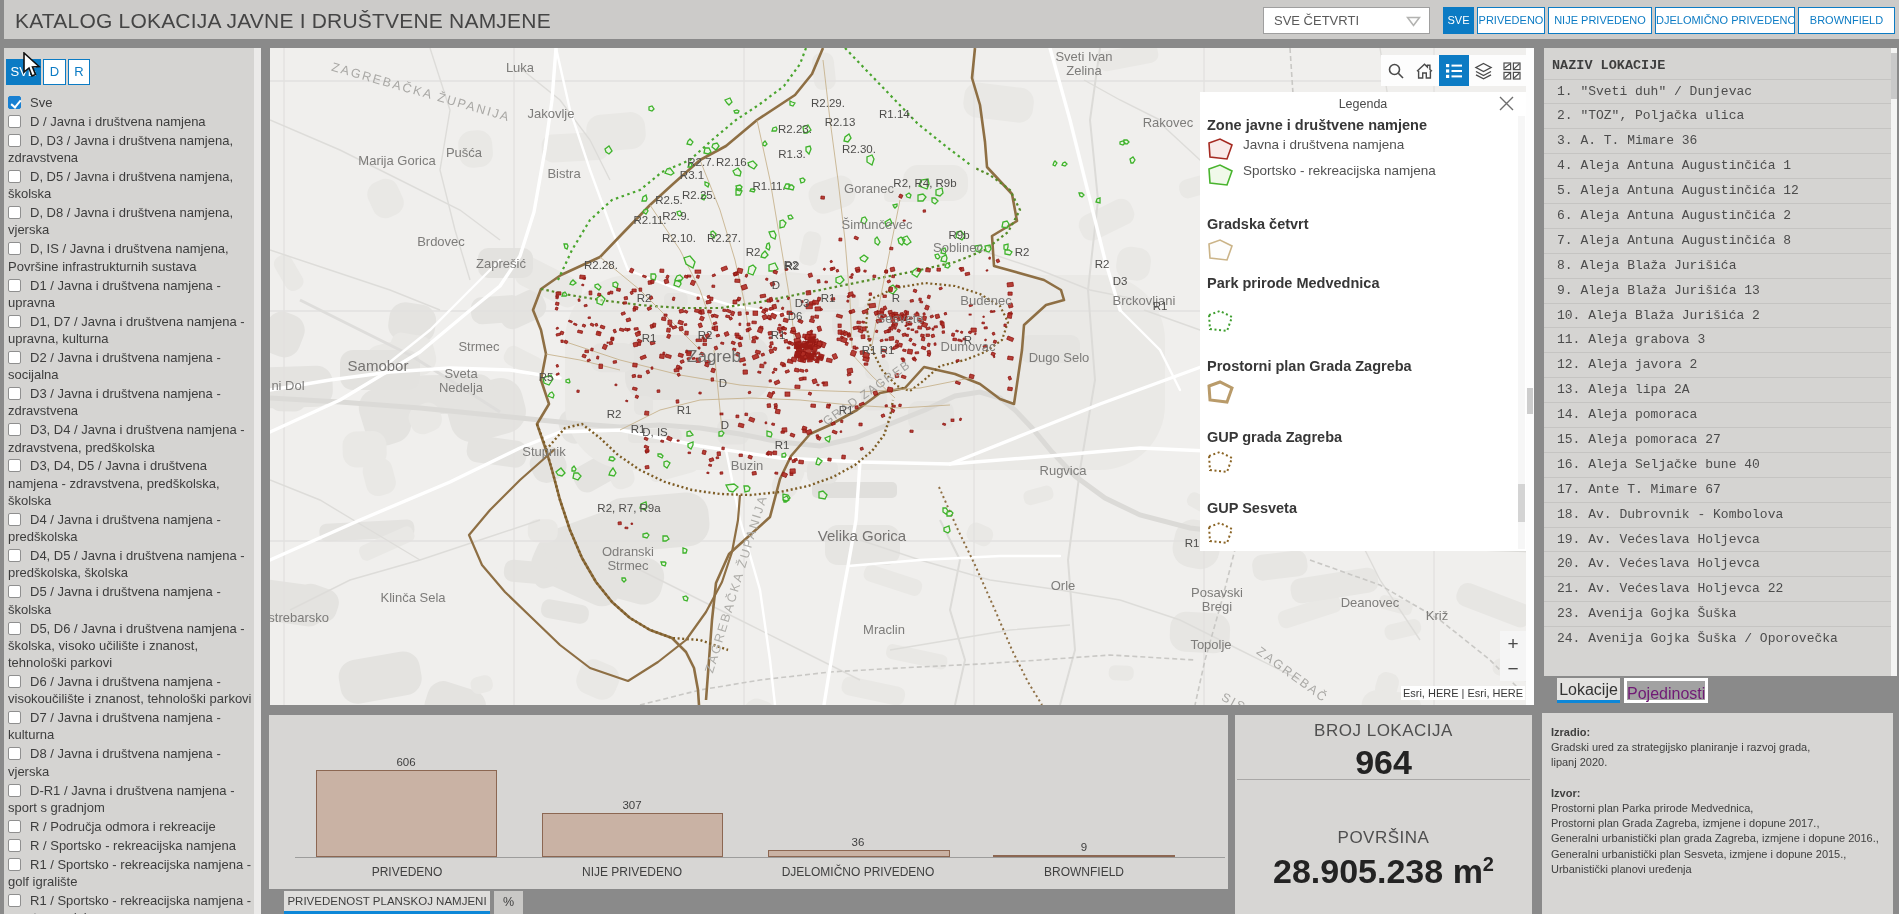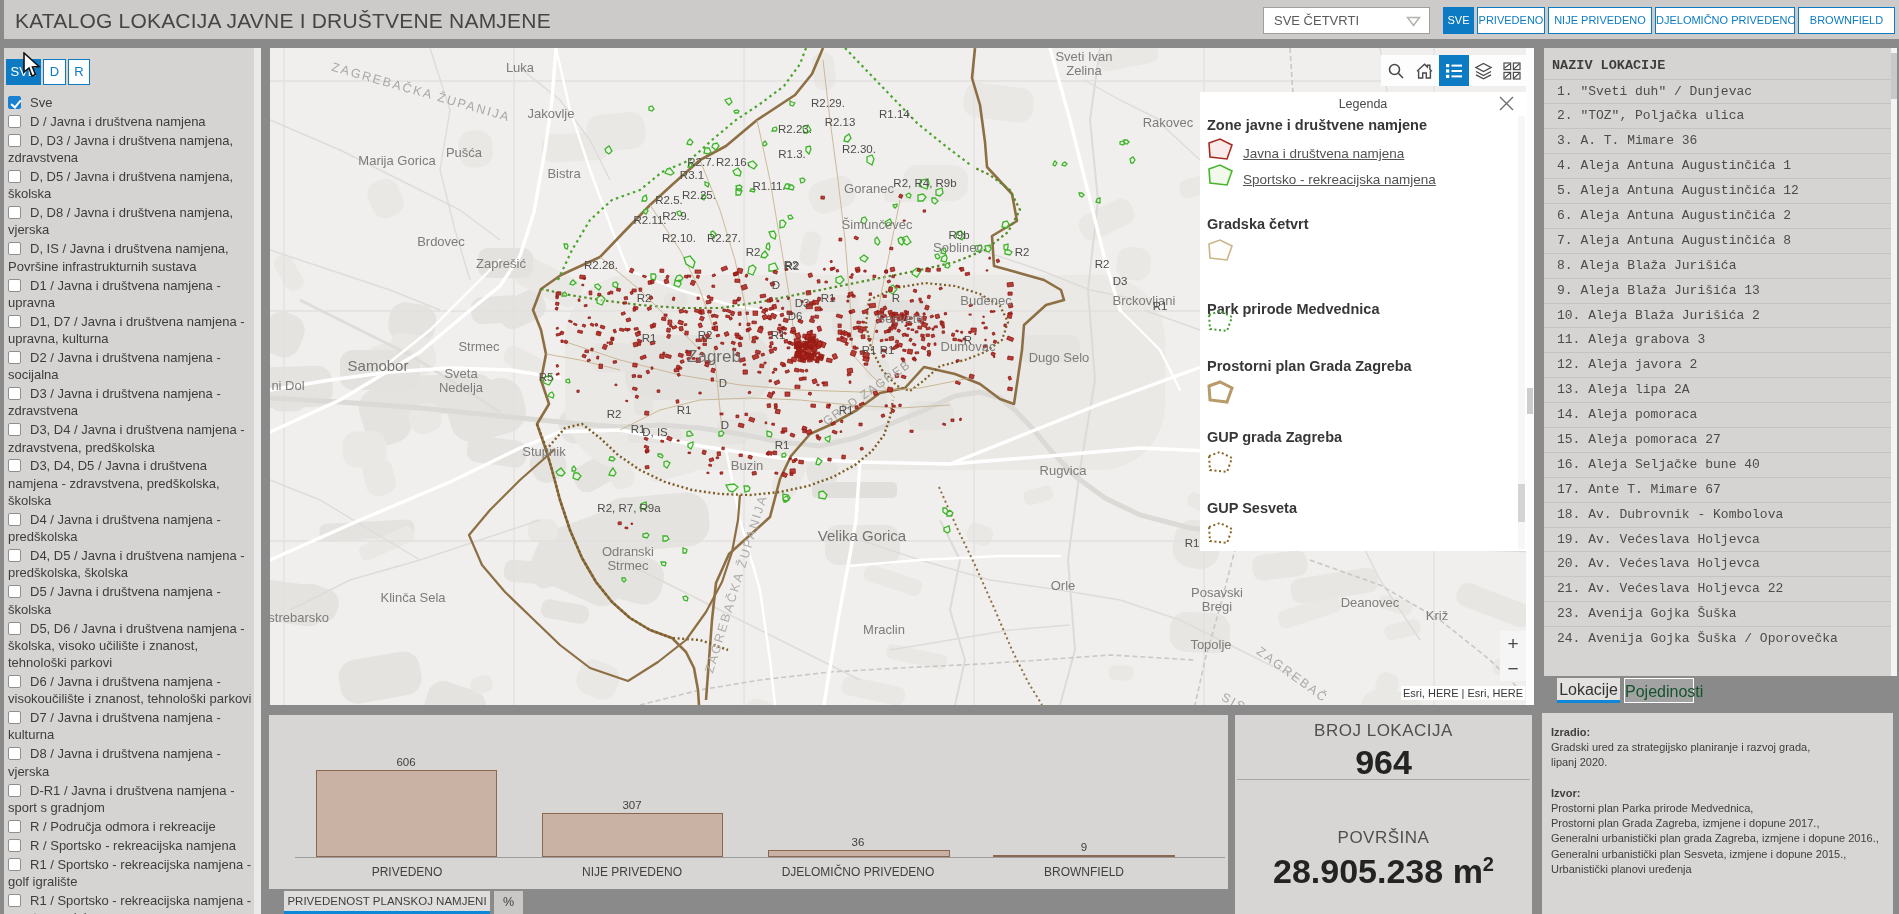--- a/index.html
+++ b/index.html
@@ -40,37 +40,37 @@
 #attrib { left:1401px; top:686px; width:124px; height:14px; background:rgba(255,255,255,0.9);
   font-size:11px; color:#383838; text-align:center; line-height:14px; }
 #zoombox { left:1500px; top:631px; width:26px; height:50px; background:#f5f5f5; }
 #zoombox div { height:25px; text-align:center; font-size:19px; color:#4a4a4a; line-height:25px; }
 
 #legend { left:1200px; top:92px; width:326px; height:459px; background:#fff; }
 #leghead { position:absolute; left:0; top:0; width:100%; height:22px; font-size:12.5px; color:#4a4a4a;
   text-align:center; line-height:24px; }
 #legx { position:absolute; right:12px; top:4px; width:15px; height:15px; }
 .lh { position:absolute; left:7px; font-size:14.5px; font-weight:bold; color:#373737; white-space:nowrap; }
-.litem { position:absolute; left:7px; display:flex; align-items:flex-end; font-size:13.5px; color:#525252; white-space:nowrap;text-decoration:underline; }
+.litem { position:absolute; left:7px; display:flex; align-items:flex-start; font-size:13.5px; color:#525252; white-space:nowrap; }
 .litem svg { margin-right:9px; flex:none; }
 #legscroll { position:absolute; right:1px; top:24px; width:7px; height:433px; background:#f6f6f6; }
 #legthumb { position:absolute; right:1px; top:392px; width:7px; height:38px; background:#d4d4d4; }
 
 #rightpanel { left:1544px; top:48px; width:347px; height:628px; background:#d5d4d2; overflow:hidden;font-family:Liberation Mono, monospace; }
 #rphead { font-size:13.5px; font-weight:bold; color:#3e3e3e; padding:10px 0 0 8px; height:30.5px; }
 .lr { height:24.9px; line-height:24.9px; border-top:1px solid #c5c4c2; font-size:13px;
   color:#4c4c4c; padding-left:13px; white-space:nowrap; overflow:hidden; }
 #rscroll { left:1891px; top:48px; width:6px; height:628px; background:#f4f4f3; }
 #rthumb { left:1891px; top:53px; width:6px; height:46px; background:#c9c9c9; }
 
 .tab { position:absolute; font-size:16px; text-align:center; }
 #tab-lok { left:1557px; top:678px; width:63px; height:25px; background:#e3e2e0; color:#333;
   line-height:23px; border-bottom:3px solid #0d87d8; }
-#tab-poj { left:1624px; top:678px; width:70px; height:25px; background:#a2a2a2; color:#14532d;
-  line-height:25px; border:1px solid #ffffff; }
+#tab-poj { left:1624px; top:678px; width:84px; height:25px; background:#a2a2a2; color:#701a75;
+  line-height:25px; border:3px solid #ffffff; }
 
 #chartpanel { left:269px; top:715px; width:959px; height:174px; background:#d7d6d4; }
 .bar { position:absolute; background:#c9b2a4; border:1.5px solid #8c6752; }
 .bval { position:absolute; font-size:11.5px; color:#3f3f3f; width:60px; text-align:center; }
 .blab { position:absolute; top:150px; font-size:12px; color:#3f3f3f; width:220px; text-align:center; }
 #axis { position:absolute; left:26px; top:142px; width:930px; height:1px; background:#9d9d9c; }
 #tab-chart { left:284px; top:891px; width:206px; height:23px; background:#dedddb; color:#3f3f3f;
   font-size:11.5px; line-height:21px; border-bottom:3px solid #0d87d8; white-space:nowrap; overflow:hidden; text-align:center; }
 #tab-pct { left:494px; top:891px; width:29px; height:23px; background:#c9c8c6; color:#3f3f3f;
   font-size:12.5px; line-height:23px; }
@@ -1120,21 +1120,21 @@
       </svg>Javna i društvena namjena</div>
   <div class="litem" style="top:71px;"><svg width="27" height="24" viewBox="0 0 27 24">
         <path d="M2,6 L13,2 L25,8 L20,22 L3,20 Z" fill="#f0f9ea" stroke="#49b42e" stroke-width="1.6"></path>
       </svg>Sportsko - rekreacijska namjena</div>
   <div class="lh" style="top:124px;">Gradska četvrt</div>
   <div class="litem" style="top:146px;">
       <svg width="27" height="24" viewBox="0 0 27 24">
         <path d="M2,6 L13,2 L25,8 L20,22 L3,20 Z" fill="#fdfdfc" stroke="#cbb488" stroke-width="1.6"></path>
       </svg>
     </div>
-  <div class="lh" style="top:209px;">Park prirode Medvednica</div>
+  <div class="lh" style="top:183px;">Park prirode Medvednica</div>
   <div class="litem" style="top:217px;">
       <svg width="27" height="24" viewBox="0 0 27 24">
         <path d="M2,6 L13,2 L25,8 L20,22 L3,20 Z" fill="none" stroke="#3f9e2f" stroke-width="2" stroke-dasharray="2,2.6"></path>
       </svg>
     </div>
   <div class="lh" style="top:266px;">Prostorni plan Grada Zagreba</div>
   <div class="litem" style="top:288px;">
       <svg width="27" height="24" viewBox="0 0 27 24">
         <path d="M2,6 L13,2 L25,8 L20,22 L3,20 Z" fill="none" stroke="#b99b6a" stroke-width="3"></path>
       </svg>

